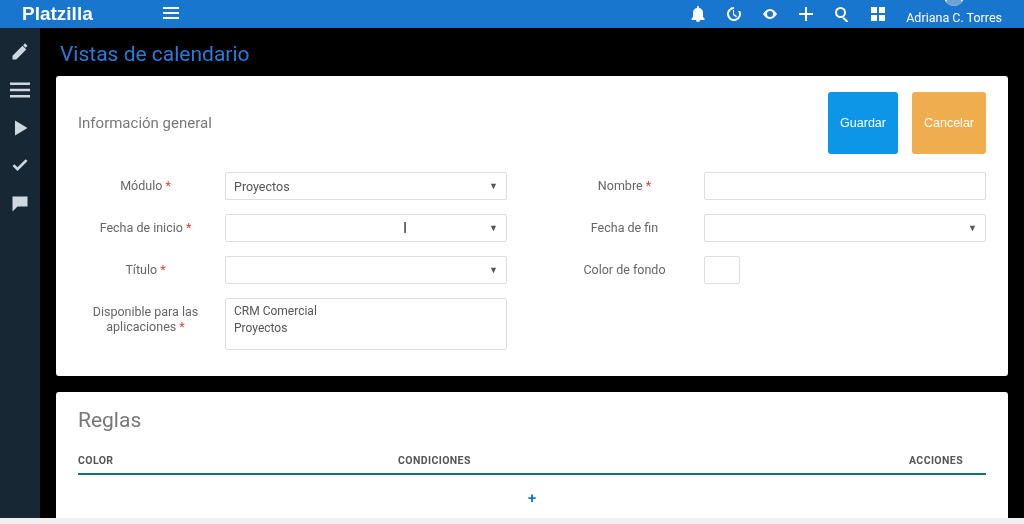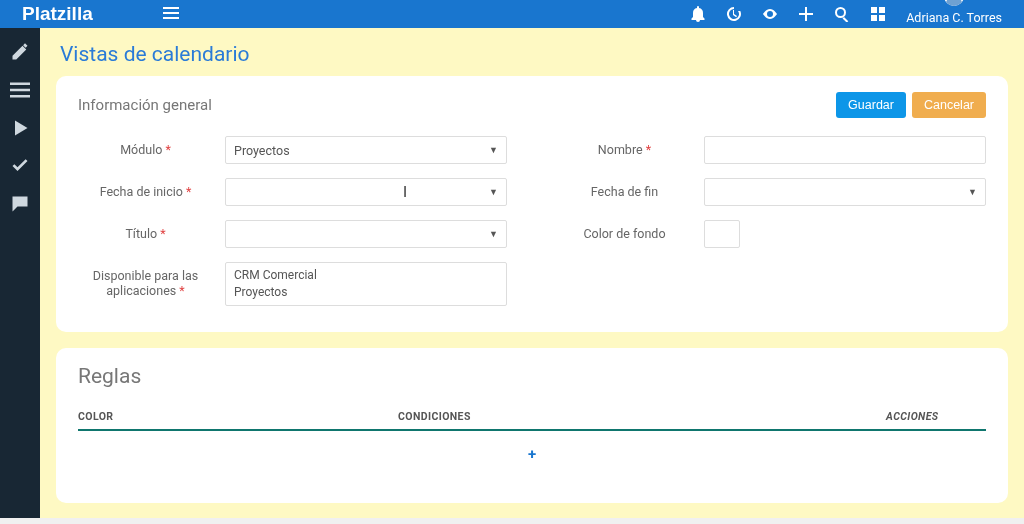--- a/index.html
+++ b/index.html
@@ -96,55 +96,55 @@
   }
   .side-icon {
     width: 20px; height: 20px;
     display:flex; align-items:center; justify-content:center;
     fill: #cfd8df;
     cursor: pointer;
   }
   
   .main {
     flex: 1;
-    background: #fef9c3;
+    background: #000000;
     padding: 10px 16px 16px 16px;
     overflow: auto;
   }
   .page-title {
     color: #2a7bd7;
     font-size: 21px;
     font-weight: 400;
     padding: 4px 0 10px 4px;
   }
   .panel {
     background: #fff;
-    border-radius: 10px;
+    border-radius: 3px;
     padding: 16px 22px 26px 22px;
     margin-bottom: 16px;
   }
   .panel-head {
     display:flex;
     align-items:center;
     margin-bottom: 18px;
   }
   .panel-title {
     color: #777;
     font-size: 15px;
     font-weight: 400;
     flex: 1;
   }
   .btn {
     border: none;
     border-radius: 3px;
-    padding: 6px 12px;
+    padding: 24px 12px;
     font-size: 12.5px;
     color: #fff;
     cursor: pointer;
-    margin-left: 6px;
+    margin-left: 14px;
   }
   .btn-primary { background: #0d96e8; }
   .btn-warn { background: #f0ad4e; }
   
   .form-grid {
     display: grid;
     grid-template-columns: 1fr 1fr;
     column-gap: 50px;
     row-gap: 14px;
     align-items: start;
@@ -186,21 +186,21 @@
   }
   .color-input {
     width: 36px;
     height: 28px;
     border: 1px solid #ddd;
     border-radius: 2px;
     background:#fff;
   }
   .listbox {
     width: 100%;
-    height: 44px;
+    height: 52px;
     border: 1px solid #ddd;
     border-radius: 2px;
     background:#fff;
     overflow-y: scroll;
     padding: 4px 8px;
     font-size: 12px;
     color: #555;
     line-height: 1.4;
   }
   
@@ -213,21 +213,21 @@
     display:flex;
     border-bottom: 2px solid #0f766e;
     padding-bottom: 6px;
     font-size: 10.5px;
     letter-spacing: 0.4px;
     font-weight: 700;
     color: #555;
   }
   .col-color { flex: 0 0 320px; }
   .col-cond { flex: 1; }
-  .col-act { flex: 0 0 100px; text-align: left; font-style: italic; }
+  .col-act { flex: 0 0 100px; text-align: center; }
   .rules-add-row {
     text-align:center;
     padding: 14px 0;
     color: #1976cf;
     font-weight: 700;
     font-size: 15px;
     cursor:pointer;
   }
   .text-cursor {
     position: absolute;

